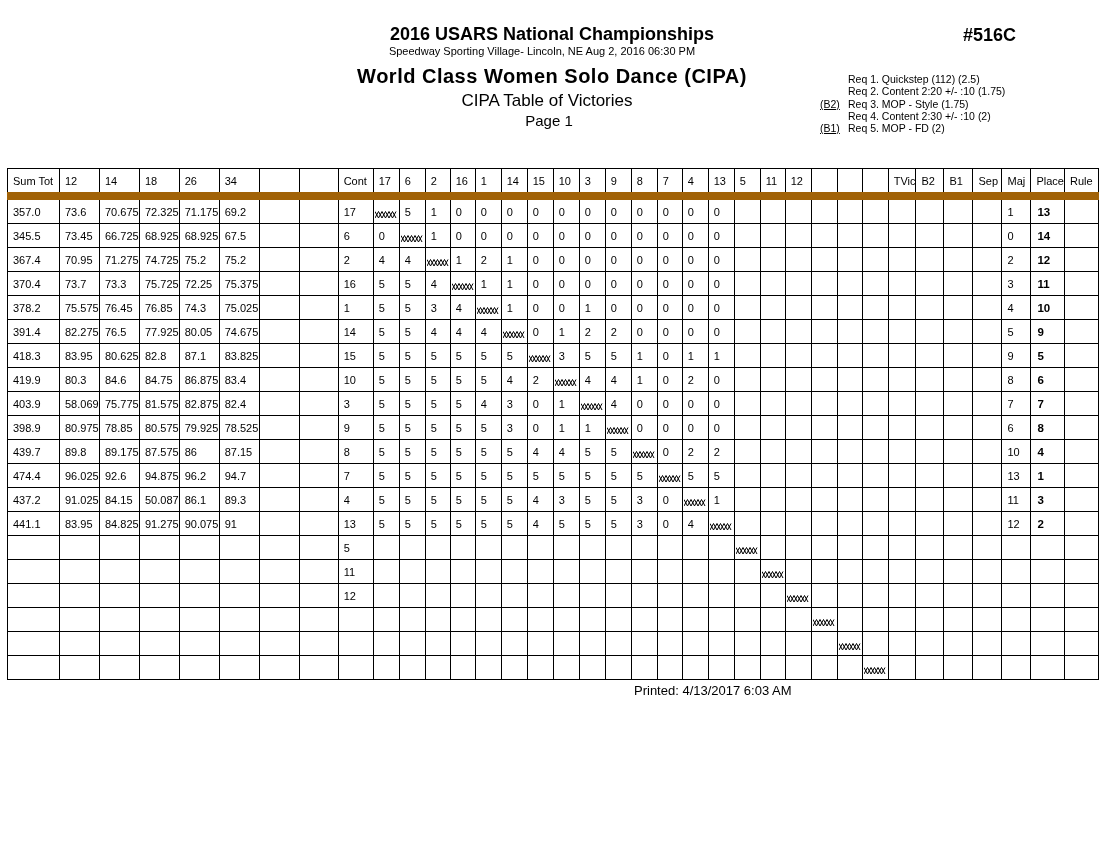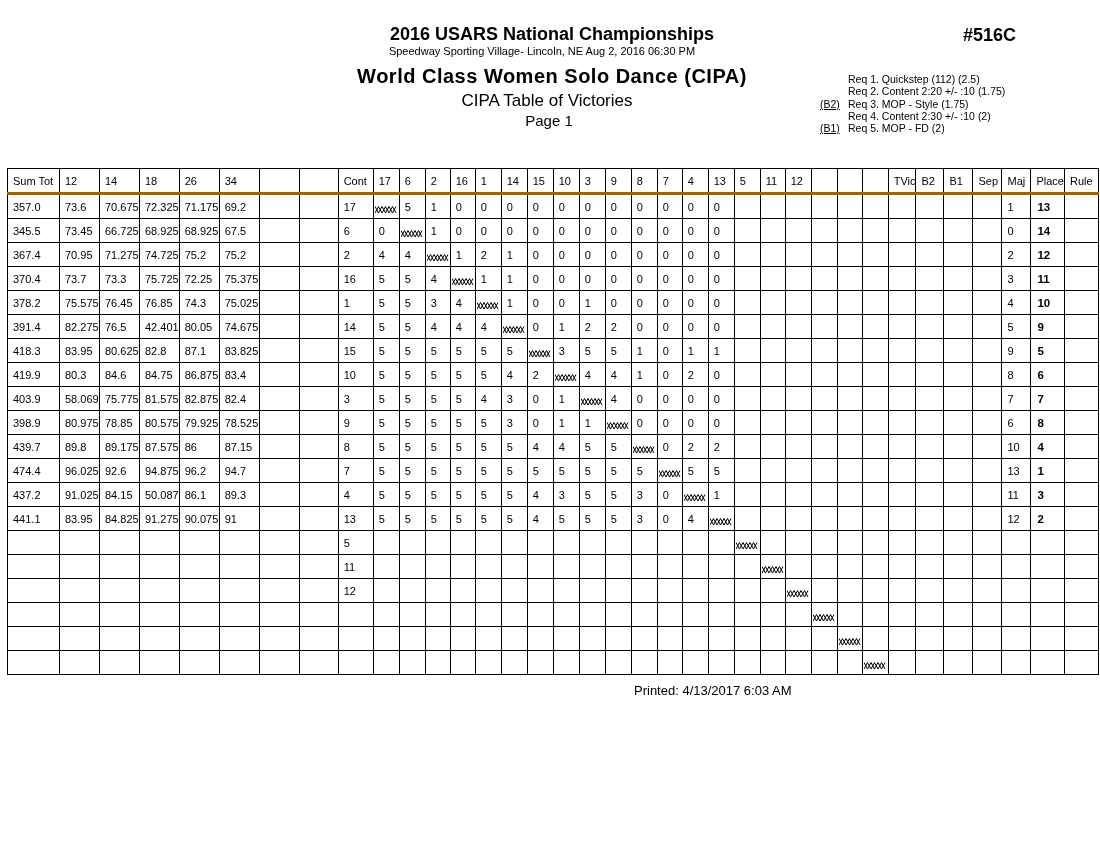--- a/index.html
+++ b/index.html
@@ -9,21 +9,21 @@
   #venue { top:45px; left:0; width:1084px; font-size:11px; }
   #event { top:65px; left:0; width:1104px; font-size:20px; font-weight:bold; letter-spacing:0.5px; }
   #subtitle { top:91px; left:0; width:1094px; font-size:17px; }
   #page { top:112px; left:0; width:1098px; font-size:15px; }
   #code { position:absolute; top:25px; left:963px; font-size:18px; font-weight:bold; }
   #reqs { position:absolute; top:73px; left:820px; font-size:10.5px; line-height:12.3px; }
   .req { white-space:nowrap; }
   .req .tag { display:inline-block; width:28px;text-decoration:underline; }
   table#tov { position:absolute; left:7px; top:168px; border-collapse:collapse; table-layout:fixed; }
   #tov td, #tov th { border:1px solid #000; height:23px; padding:0 0 0 5px; font-size:11px; font-weight:normal; text-align:left; white-space:nowrap; overflow:hidden; }
-  #tov thead th { border-bottom:3px solid #a16207; }
+  #tov thead th { border-bottom:8px solid #a16207; }
   #tov td.place { font-weight:bold; padding-left:6px; font-size:11.5px; }
   .xxx { display:inline-block; width:22px; height:8px; vertical-align:middle; }
   #printed { position:absolute; top:683px; left:634px; font-size:13px; }
 </style>
 </head>
 <body>
 
 <div class="hdr" id="title">2016 USARS National Championships</div>
 <div class="hdr" id="venue">Speedway Sporting Village- Lincoln, NE  Aug 2, 2016  06:30 PM</div>
 <div class="hdr" id="event">World Class Women Solo Dance (CIPA)</div>
@@ -321,21 +321,21 @@
         <td></td>
         <td></td>
         <td class="maj">4</td>
         <td class="place">10</td>
         <td></td>
       </tr>
       <tr>
         <td>391.4</td>
         <td>82.275</td>
         <td>76.5</td>
-        <td>42.401</td>
+        <td>77.925</td>
         <td>80.05</td>
         <td>74.675</td>
         <td></td>
         <td></td>
         <td class="cont">14</td>
         <td>5</td>
         <td>5</td>
         <td>4</td>
         <td>4</td>
         <td>4</td>

